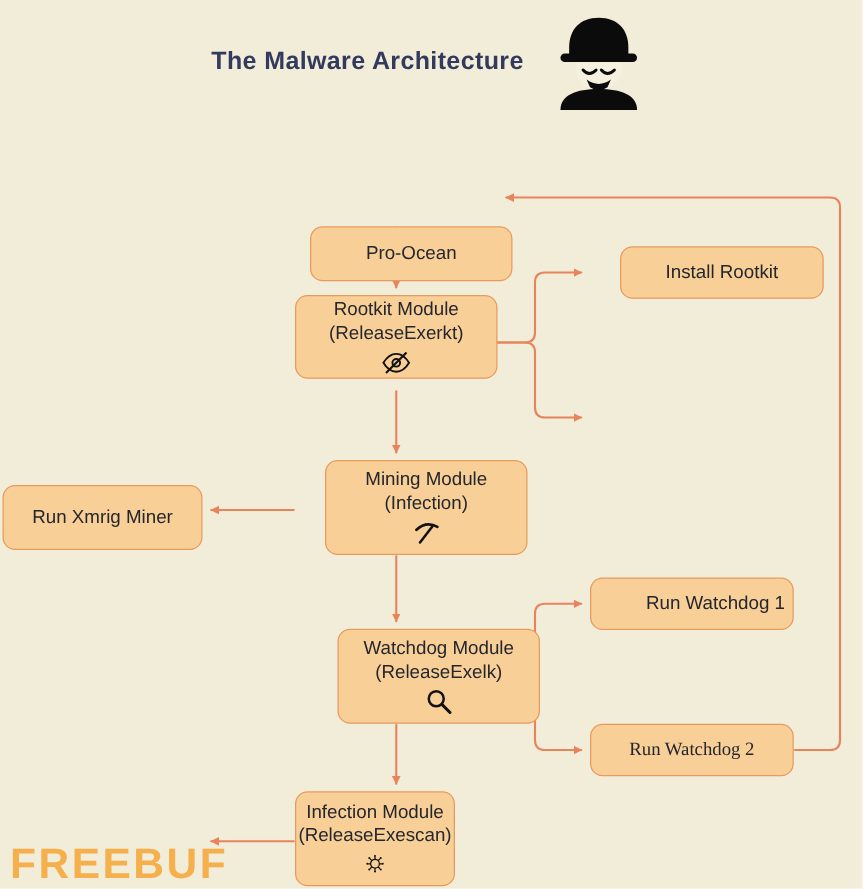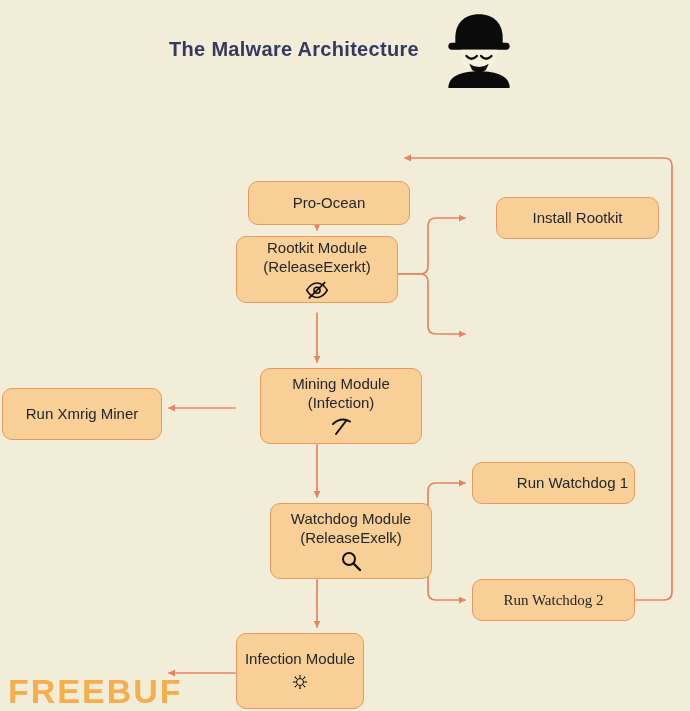--- a/index.html
+++ b/index.html
@@ -121,20 +121,21 @@
   <div class="node" style="left:472px;top:462px;width:163px;height:42px;align-items:flex-end;">
     <div class="nl">Run Watchdog 1</div>
   </div>
 
   <div class="node" style="left:472px;top:579px;width:163px;height:42px;font-family:Liberation Serif, serif;">
     <div class="nl">Run Watchdog 2</div>
   </div>
 
   <div class="node" style="left:236px;top:633px;width:128px;height:76px;">
     <div class="nl">Infection Module</div>
+    <div class="nl">(ReleaseExescan)</div>
     <svg class="icon" width="22" height="20" viewBox="0 0 24 24">
       <g stroke="#111" stroke-width="1.2" fill="none">
         <circle cx="12" cy="12" r="4.2"></circle>
         <line x1="12" y1="7.8" x2="12" y2="5.4"></line>
         <line x1="12" y1="16.2" x2="12" y2="18.6"></line>
         <line x1="7.8" y1="12" x2="5.4" y2="12"></line>
         <line x1="16.2" y1="12" x2="18.6" y2="12"></line>
         <line x1="9" y1="9" x2="7.2" y2="7.2"></line>
         <line x1="15" y1="15" x2="16.8" y2="16.8"></line>
         <line x1="15" y1="9" x2="16.8" y2="7.2"></line>

